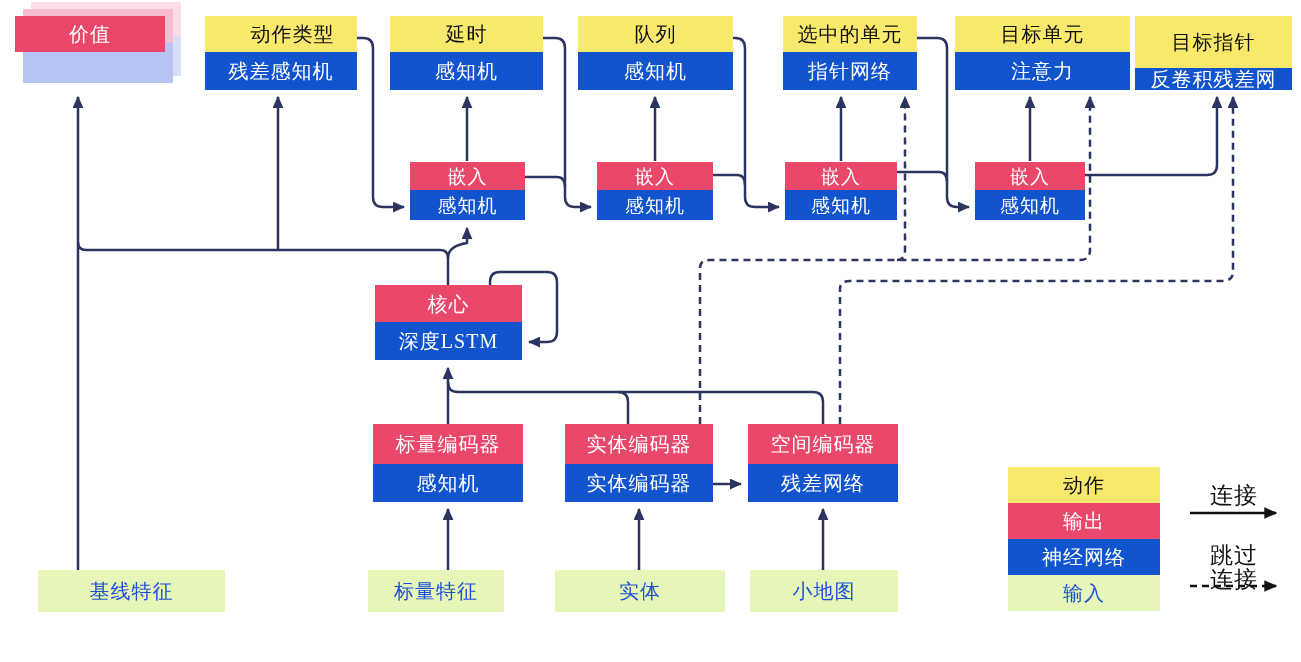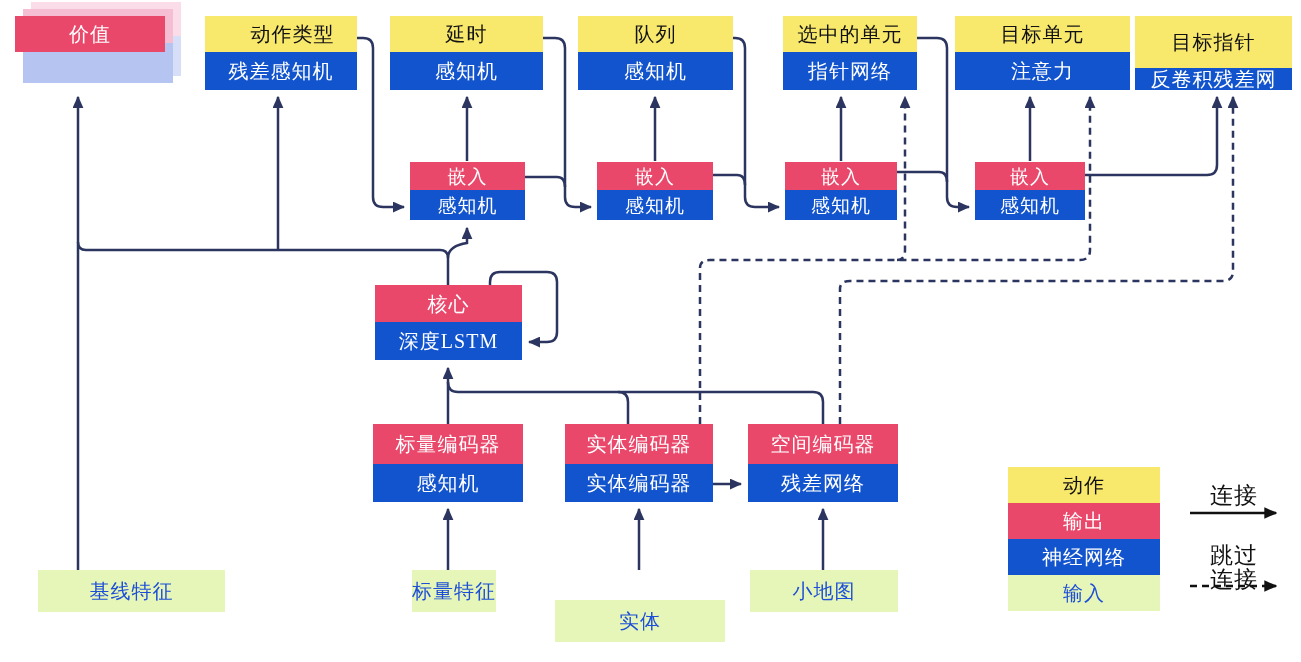--- a/index.html
+++ b/index.html
@@ -91,25 +91,25 @@
     <div class="part blue" style="height:38px;">实体编码器</div>
   </div>
   <div class="node" style="left:748px;top:424px;width:150px;">
     <div class="part red" style="height:40px;">空间编码器</div>
     <div class="part blue" style="height:38px;">残差网络</div>
   </div>
 
   <div class="node" style="left:38px;top:570px;width:187px;">
     <div class="part green" style="height:42px;">基线特征</div>
   </div>
-  <div class="node" style="left:360px;top:570px;width:136px;align-items:flex-end;">
+  <div class="node" style="left:368px;top:570px;width:136px;">
     <div class="part green" style="height:42px;">标量特征</div>
   </div>
   <div class="node" style="left:555px;top:570px;width:170px;">
-    <div class="part green" style="height:42px;margin-top:30px;">实体</div>
+    <div class="part green" style="height:42px;">实体</div>
   </div>
   <div class="node" style="left:750px;top:570px;width:148px;">
     <div class="part green" style="height:42px;">小地图</div>
   </div>
 
   <div class="node" style="left:1008px;top:467px;width:152px;">
     <div class="part yellow" style="height:36px;">动作</div>
     <div class="part red" style="height:36px;">输出</div>
     <div class="part blue" style="height:36px;">神经网络</div>
     <div class="part green" style="height:36px;">输入</div>

